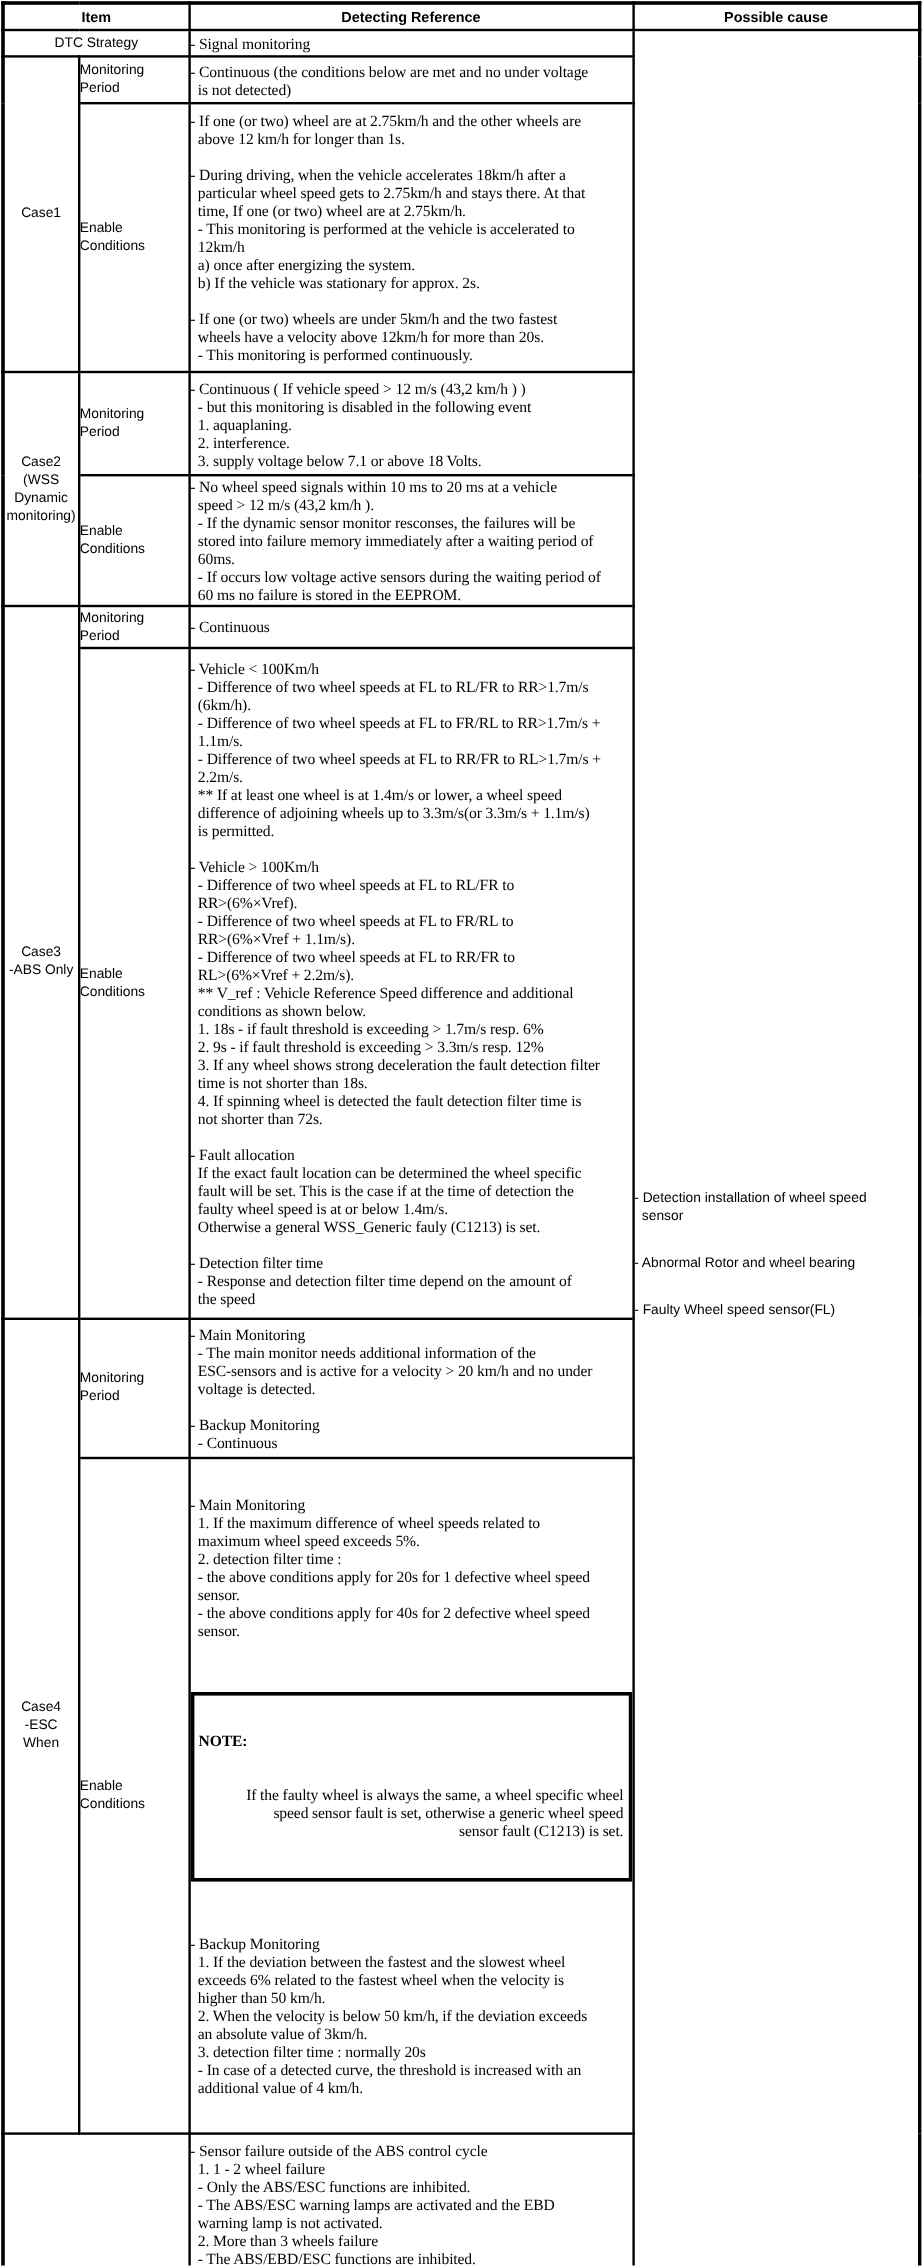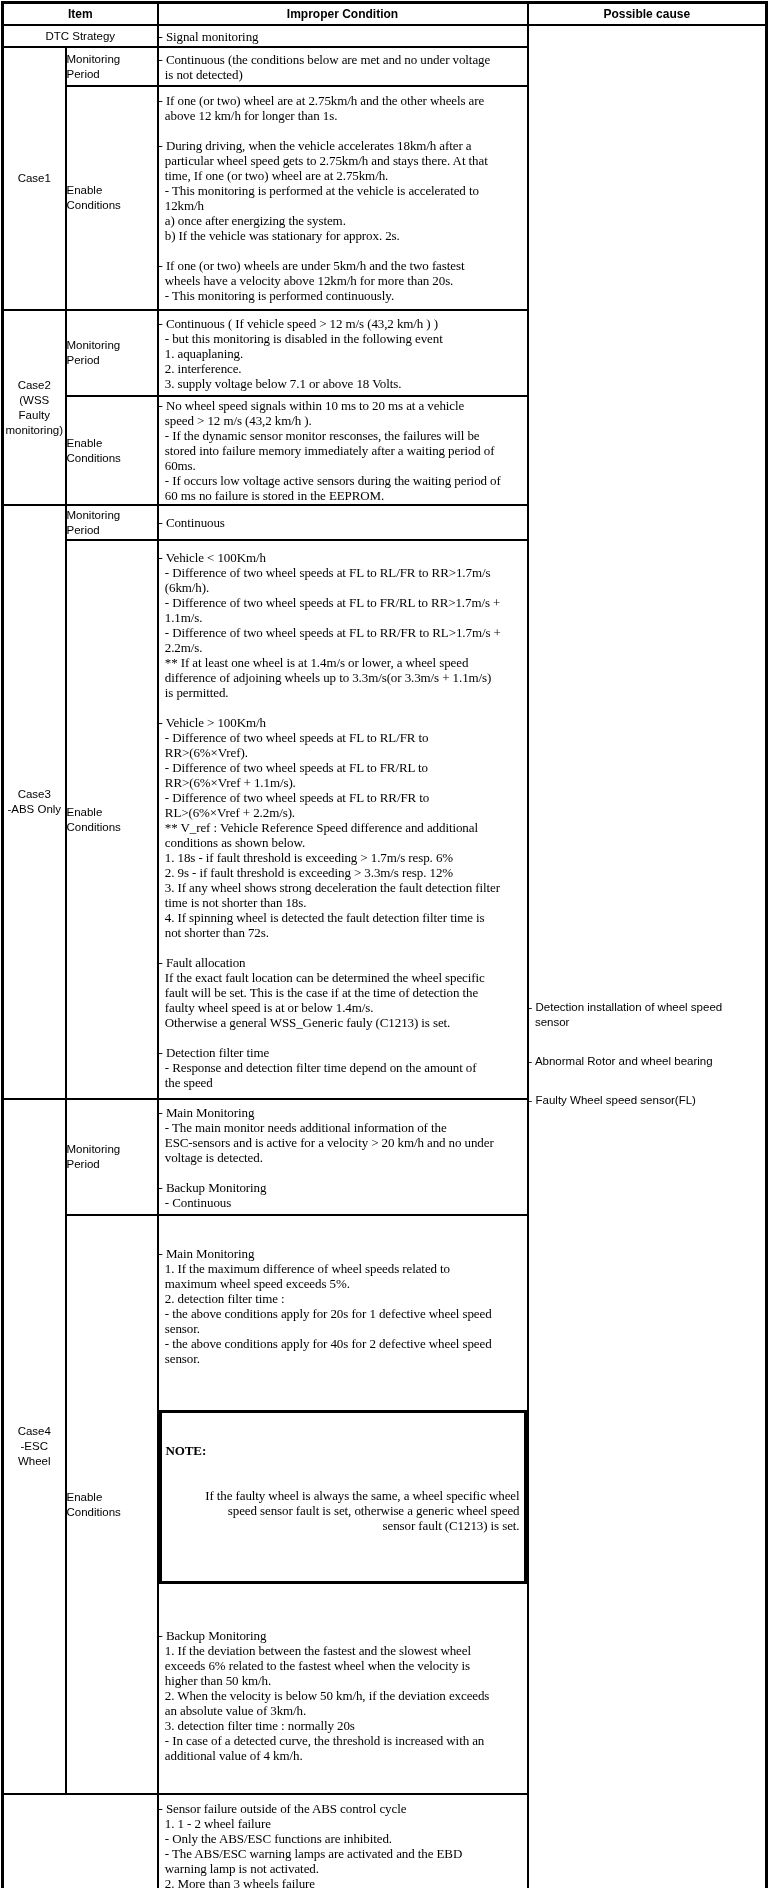--- a/index.html
+++ b/index.html
@@ -8,38 +8,38 @@
   table.dtc{border-collapse:collapse;table-layout:fixed;position:absolute;left:1px;top:1px;width:764px;}
   table.dtc td{border:2px solid #000;vertical-align:middle;padding:0;overflow:hidden;}
   table.dtc{border:3px solid #000;}
   .hdr{font-weight:bold;font-size:12px;text-align:center;height:20px;margin-top:19px;}
   .case{font-size:11.5px;text-align:center;white-space:pre-line;line-height:15px;border-radius:10px;}
   .lbl{font-size:11.5px;text-align:left;white-space:pre-line;line-height:15px;}
   .txt{font-size:13px;line-height:15px;white-space:pre-wrap;vertical-align:top;
        padding:2px 4px 2px 6px;letter-spacing:-0.1px;font-family:Liberation Serif, serif;}
   .cause-cell{vertical-align:top;padding:1026px 4px 4px 8px;font-size:11.5px;line-height:15px;}
   .cause-item{white-space:pre-wrap;margin:0 0 24px 0;}
-  .note-box{border:3px solid #000;margin:14px 0;padding:0 4px 18px 4px;}
+  .note-box{border:3px solid #000;margin:14px 0;padding:0 4px 2px 4px;}
   .note-title{font-weight:bold;}
   .note-body{white-space:pre-wrap;text-align:right;}
 </style>
 </head>
 <body>
 
 <table class="dtc">
   <colgroup>
     <col style="width:63px">
       <col style="width:92px">
       <col style="width:370px">
       <col style="width:239px">
   </colgroup>
   <tbody>
     <tr>
       <td class="hdr" colspan="2">Item</td>
-      <td class="hdr">Improper Condition</td>
+      <td class="hdr">Detecting Reference</td>
       <td class="hdr">Possible cause</td>
     </tr>
 
     <tr>
       <td class="case" colspan="2" style="height:20px">DTC Strategy</td>
       <td class="txt">- Signal monitoring</td>
       <td class="cause-cell" rowspan="10">
         <div class="cause-item">- Detection installation of wheel speed
   sensor</div>
         <div class="cause-item">- Abnormal Rotor and wheel bearing</div>
@@ -69,21 +69,21 @@
   b) If the vehicle was stationary for approx. 2s.
 
 - If one (or two) wheels are under 5km/h and the two fastest
   wheels have a velocity above 12km/h for more than 20s.
   - This monitoring is performed continuously.</td>
     </tr>
 
     <tr>
       <td class="case" rowspan="2">Case2
 (WSS
-Faulty
+Dynamic
 monitoring)</td>
       <td class="lbl" style="height:84px">Monitoring
 Period</td>
       <td class="txt">- Continuous ( If vehicle speed &gt; 12 m/s (43,2 km/h ) )
   - but this monitoring is disabled in the following event
   1. aquaplaning.
   2. interference.
   3. supply voltage below 7.1 or above 18 Volts.</td>
     </tr>
     <tr>
@@ -141,21 +141,21 @@
   faulty wheel speed is at or below 1.4m/s.
   Otherwise a general WSS_Generic fauly (C1213) is set.
 
 - Detection filter time
   - Response and detection filter time depend on the amount of
   the speed</td>
     </tr>
 
     <tr>
       <td class="case" rowspan="2">Case4
--ESC Wheel</td>
+-ESC When</td>
       <td class="lbl" style="height:114px">Monitoring
 Period</td>
       <td class="txt">- Main Monitoring
   - The main monitor needs additional information of the
   ESC-sensors and is active for a velocity &gt; 20 km/h and no under
   voltage is detected.
 
 - Backup Monitoring
   - Continuous</td>
     </tr>

